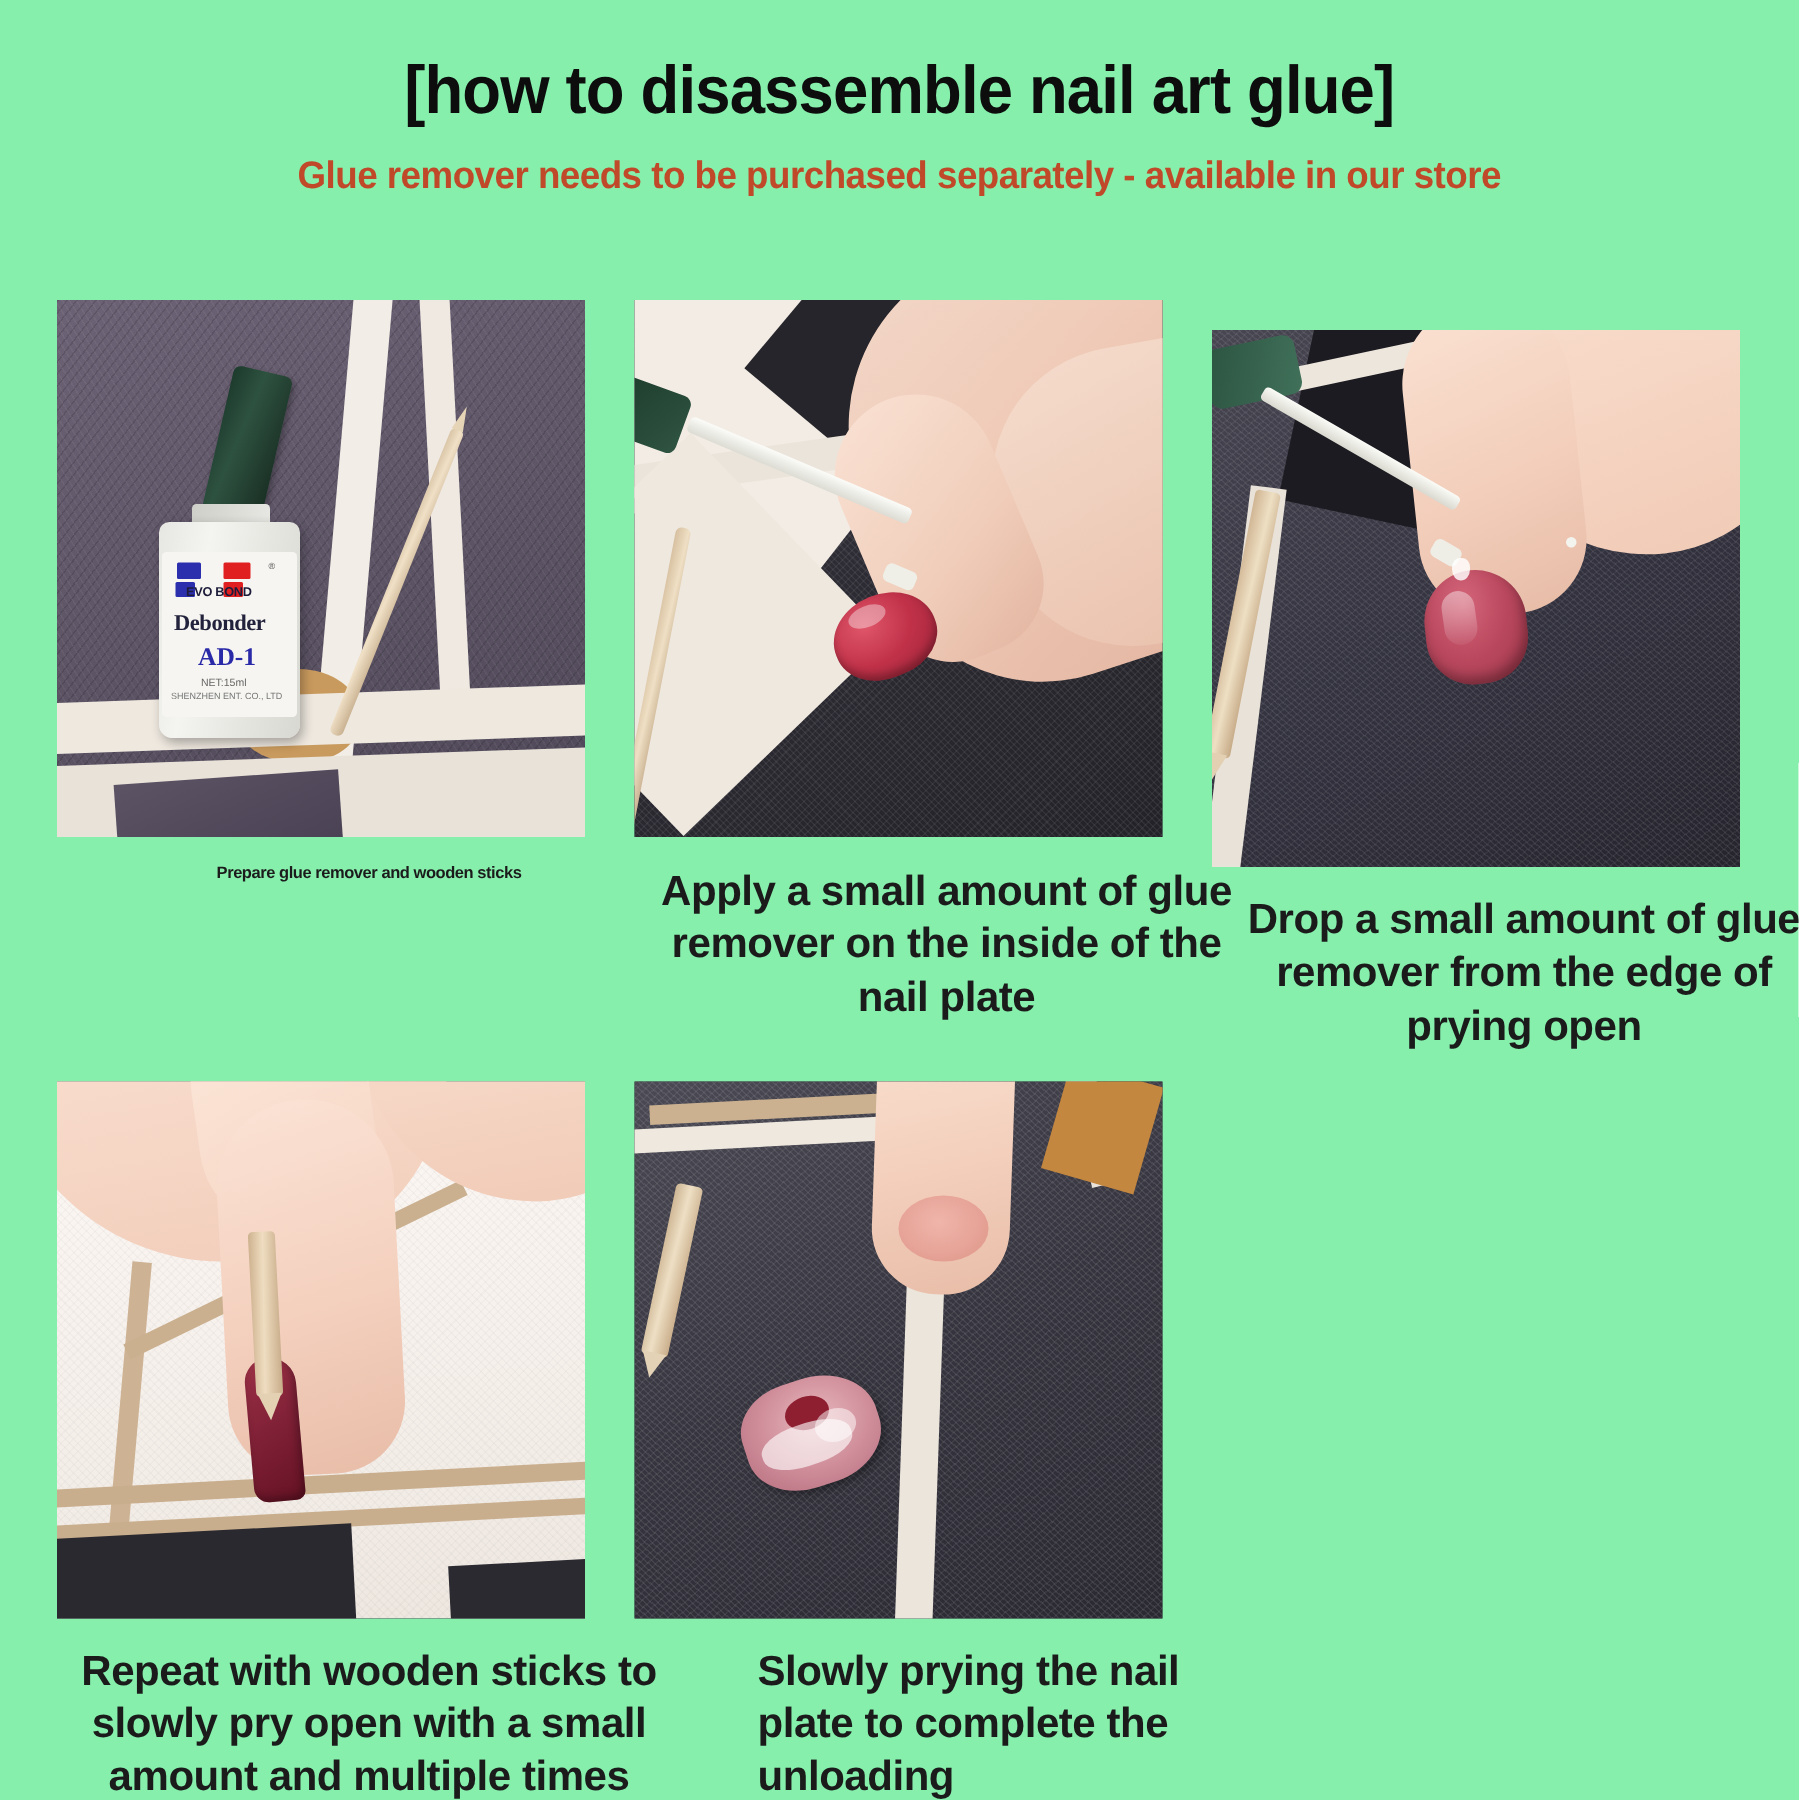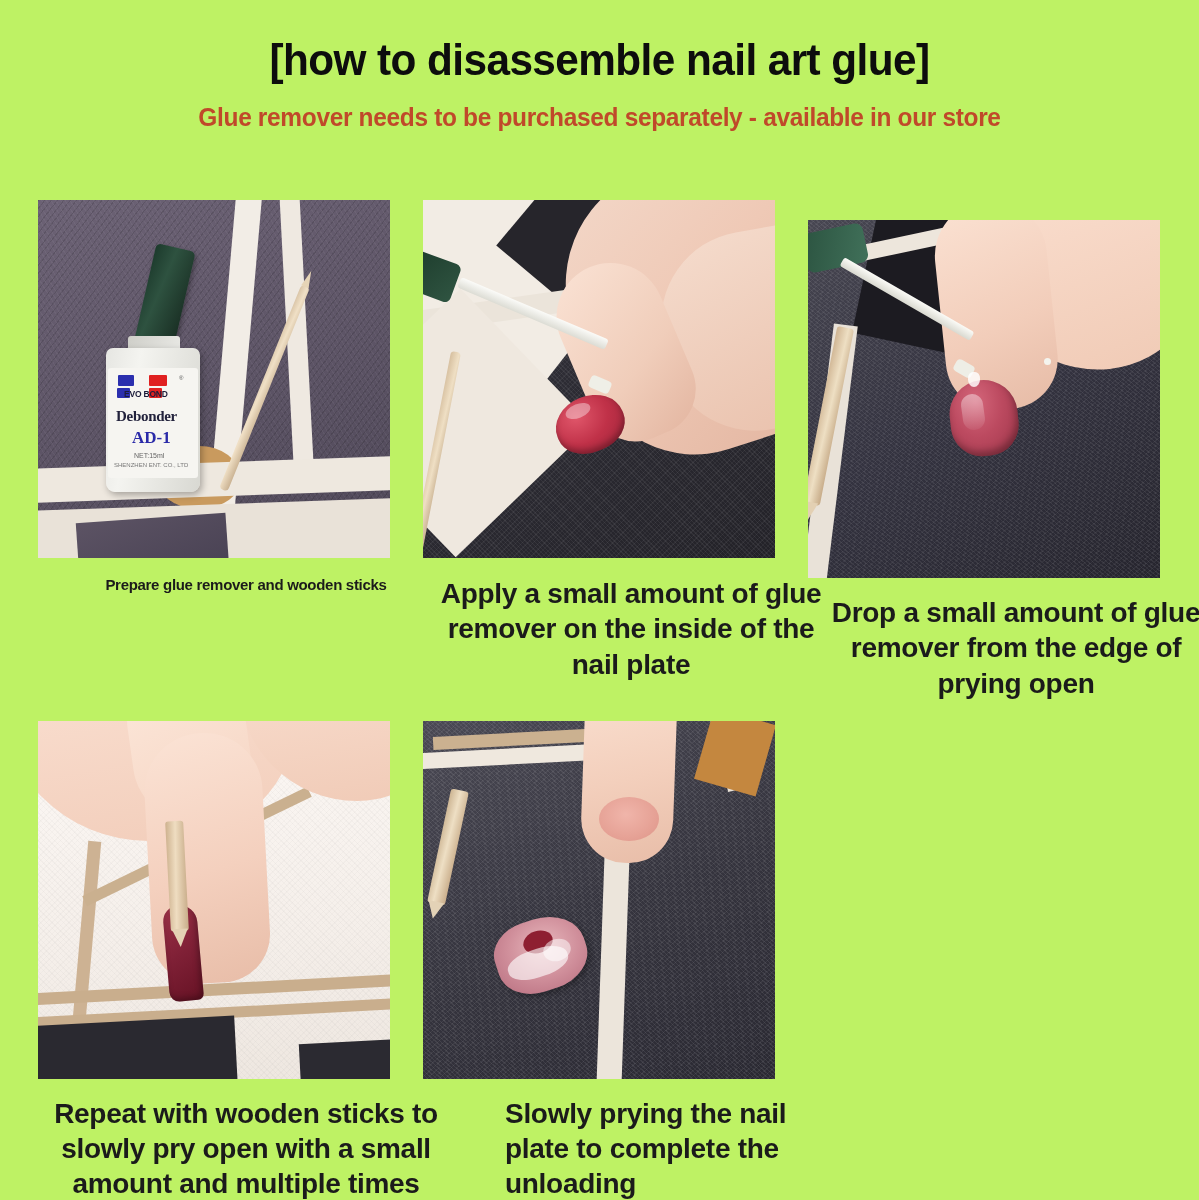--- a/index.html
+++ b/index.html
@@ -9,21 +9,21 @@
     height: 1200px;
     background: #fdfdfd;
     font-family: "Liberation Sans", sans-serif;
     overflow: hidden;
   }
 
   .page {
     position: relative;
     width: 1199px;
     height: 1200px;
-    background: #bef264;
+    background: #86efac;
   }
 
   
   .header { padding-top: 36px; text-align: center; }
 
   .main-title {
     font-size: 45px;
     font-weight: 700;
     color: #0d0d0d;
     letter-spacing: -0.6px;
@@ -67,21 +67,21 @@
     font-size: 28px;
     font-weight: 700;
     color: #1b1b1b;
     line-height: 1.26;
     text-align: center;
     letter-spacing: -0.3px;
   }
 
   .cap-r1 { margin-top: 18px; }
   .cap-r2 { margin-top: 17px; }
-  .cap-small { font-size: 15px; font-weight: 700; }
+  .cap-small { font-size: 11px; font-weight: 700; }
   .cap-left { text-align: left; padding-left: 82px; }
 
   
   .p1-bg {
     position: absolute; inset: 0;
     background:
       repeating-linear-gradient(58deg, rgba(255,255,255,.045) 0 1px, transparent 1px 4px),
       repeating-linear-gradient(128deg, rgba(0,0,0,.12) 0 1px, transparent 1px 5px),
       linear-gradient(160deg,#6c6275 0%,#5f5668 45%,#4e4757 100%);
   }

